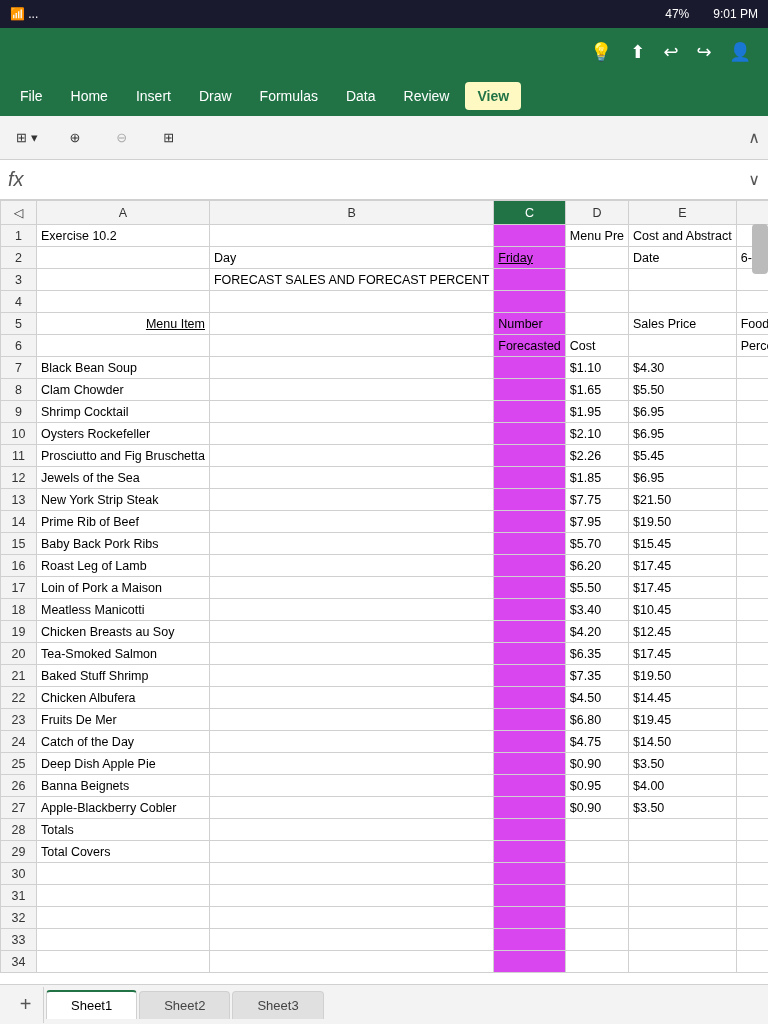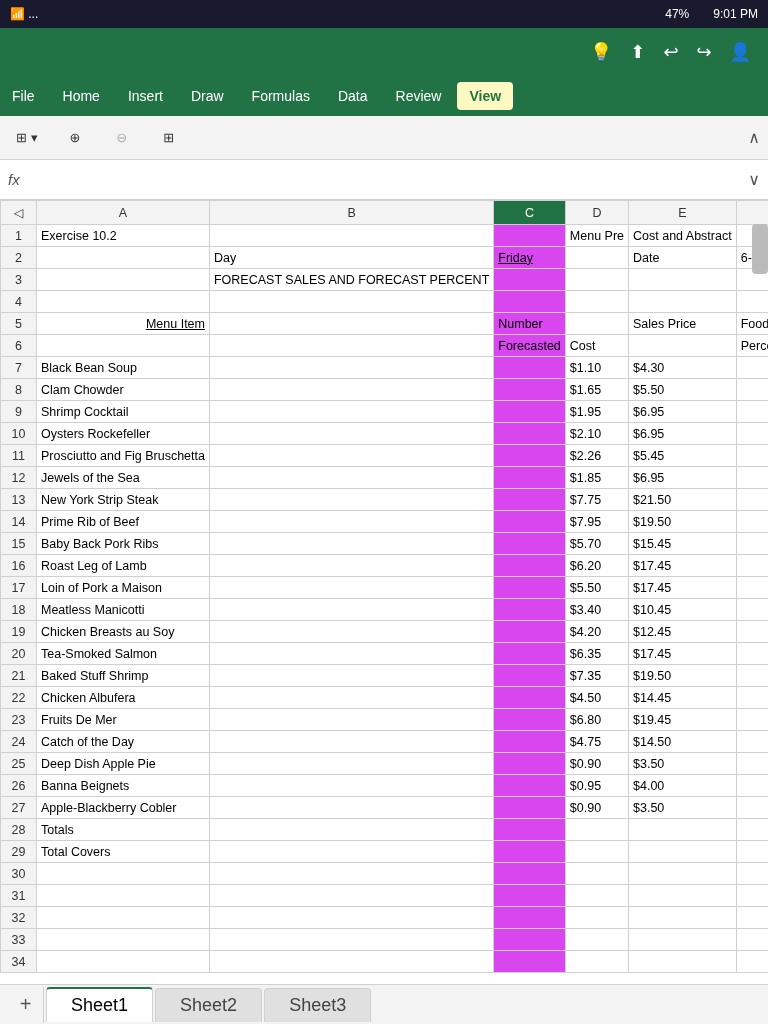--- a/index.html
+++ b/index.html
@@ -32,21 +32,21 @@
     .title-bar-center { font-size: 15px; font-weight: 500; }
     .title-bar-icons { display: flex; gap: 18px; }
     .title-bar-icons span { font-size: 18px; cursor: pointer; }
 
     
     .menu-bar {
       background: #217346;
       height: 40px;
       display: flex;
       align-items: center;
-      padding: 0 0;
+      padding: 0 8px;
       gap: 4px;
     }
     .menu-item {
       color: #fff;
       padding: 6px 12px;
       border-radius: 4px;
       cursor: pointer;
       font-size: 14px;
       font-weight: 400;
     }
@@ -82,21 +82,21 @@
     
     .formula-bar {
       background: #fff;
       height: 40px;
       display: flex;
       align-items: center;
       border-bottom: 1px solid #d0d0d0;
       padding: 0 8px;
       gap: 8px;
     }
-    .formula-fx { color: #555; font-style: italic; font-size: 15px; margin-right: 8px; }
+    .formula-fx { color: #555; font-style: italic; font-size: 20px; margin-right: 8px; }
     .formula-input { flex: 1; border: none; outline: none; font-size: 13px; }
     .formula-chevron { font-size: 16px; color: #555; }
 
     
     .spreadsheet-container {
       display: flex;
       flex-direction: column;
       overflow: hidden;
     }
 
@@ -189,21 +189,21 @@
       color: #555;
       cursor: pointer;
       border-right: 1px solid #d0d0d0;
     }
     .sheet-tab {
       padding: 6px 24px;
       border: 1px solid #d0d0d0;
       border-bottom: none;
       background: #e0e0e0;
       cursor: pointer;
-      font-size: 18px;
+      font-size: 13px;
       color: #444;
       margin-left: 2px;
       border-radius: 4px 4px 0 0;
     }
     .sheet-tab.active {
       background: #fff;
       color: #000;
       font-weight: 500;
       border-top: 2px solid #217346;
     }

